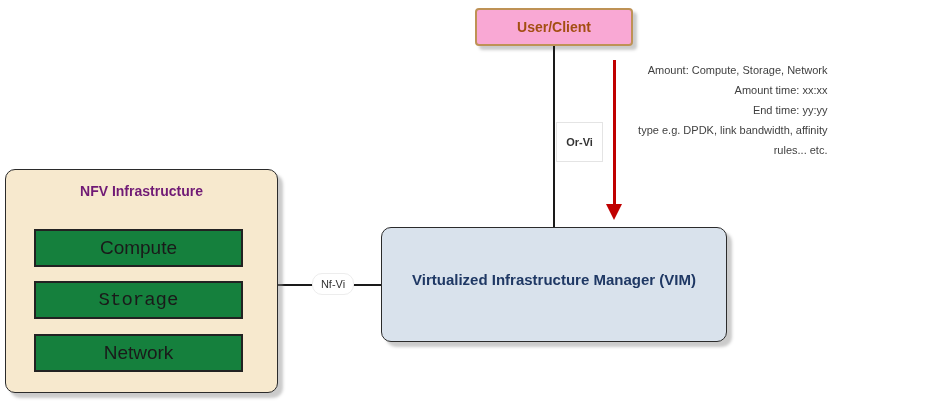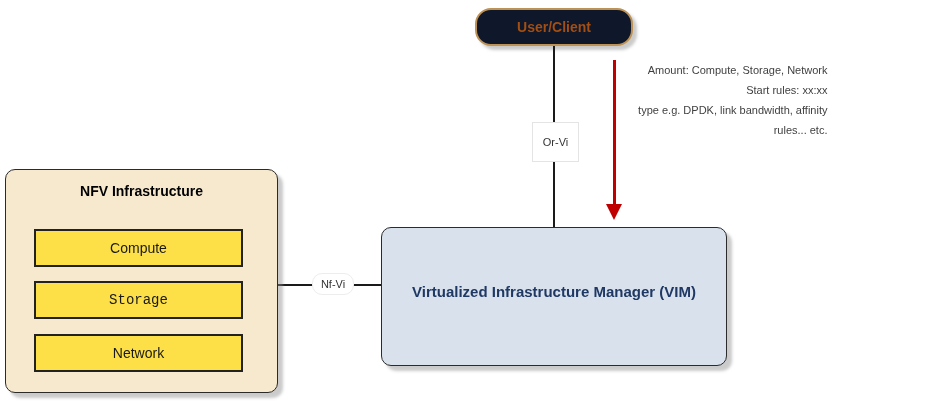--- a/index.html
+++ b/index.html
@@ -9,44 +9,44 @@
     height: 405px;
     background: #ffffff;
     font-family: "Liberation Sans", sans-serif;
     overflow: hidden;
   }
   .node { position: absolute; box-sizing: border-box; }
 
   
   .user-client {
     left: 475px; top: 8px; width: 158px; height: 38px;
-    background: #0f172a;
+    background: #f9a8d4;
     border: 2px solid #BE9255;
-    border-radius: 16px;
+    border-radius: 4px;
     box-shadow: 4px 4px 3px rgba(140,140,140,0.45);
     display: flex; align-items: center; justify-content: center;
     font-weight: bold; font-size: 14px; color: #A34E12;
   }
 
   
   .connector-v {
     position: absolute; left: 553px; top: 46px;
     width: 2px; height: 182px; background: #1a1a1a; z-index: 1;
   }
   .connector-h {
     position: absolute; left: 278px; top: 284px;
     width: 103px; height: 2px; background: #1a1a1a; z-index: 1;
   }
   .iface-label {
     position: absolute; z-index: 2;
     background: #ffffff; border: 1px solid #e4e4e4;
     display: flex; align-items: center; justify-content: center;
     font-size: 11px; color: #333333;
   }
-  .or-vi { left: 532px; top: 122px; width: 45px; height: 38px; }
+  .or-vi { left: 556px; top: 122px; width: 45px; height: 38px; font-weight: bold; }
   .nf-vi { left: 312px; top: 273px; width: 40px; height: 20px; border-color: #ededed; border-radius: 10px; }
 
   
   .arrow-line {
     position: absolute; left: 613px; top: 60px;
     width: 3px; height: 146px; background: #C00000; z-index: 1;
   }
   .arrow-head {
     position: absolute; left: 606px; top: 204px;
     width: 0; height: 0; z-index: 1;
@@ -68,37 +68,37 @@
     left: 5px; top: 169px; width: 273px; height: 224px;
     background: #F7E9CE;
     border: 1.5px solid #2B2B2B;
     border-radius: 10px;
     box-shadow: 5px 5px 3px rgba(140,140,140,0.45);
     z-index: 2;
   }
   .nfv-title {
     position: absolute; top: 13px; left: 0; width: 100%;
     text-align: center;
-    font-weight: bold; font-size: 14px; color: #000000;
+    font-weight: bold; font-size: 14px; color: #701a75;
   }
   .component {
     position: absolute; left: 28px; width: 209px; height: 38px;
-    background: #fde047;
+    background: #15803d;
     border: 2px solid #222222;
     display: flex; align-items: center; justify-content: center;
-    font-size: 14px; color: #1a1a1a;
+    font-size: 19px; color: #1a1a1a;
     box-sizing: border-box;
   }
   .comp-0 { top: 59px; }
   .comp-1 { top: 111px; font-family: Liberation Mono, monospace; }
   .comp-2 { top: 164px; }
 
   
   .vim {
-    left: 381px; top: 227px; width: 346px; height: 139px;
+    left: 381px; top: 227px; width: 346px; height: 115px;
     background: #D9E2EC;
     border: 1.5px solid #2B2B2B;
     border-radius: 10px;
     box-shadow: 5px 5px 3px rgba(140,140,140,0.45);
     display: flex; align-items: center; justify-content: center;
     padding-bottom: 10px;
     font-weight: bold; font-size: 15px; color: #1F3864;
     z-index: 2;
   }
 </style>
@@ -114,21 +114,22 @@
   <div class="connector-v"></div>
   <div class="iface-label or-vi">
     <span>Or-Vi</span>
   </div>
 
   <div class="arrow-line"></div>
   <div class="arrow-head"></div>
 
   <div class="request-text">
     <div class="request-line">Amount: Compute, Storage, Network</div>
-    <div class="request-line">Start rules: xx:xx</div>
+    <div class="request-line">Amount time: xx:xx</div>
+    <div class="request-line">End time: yy:yy</div>
     <div class="request-line">  type e.g. DPDK, link bandwidth, affinity</div>
     <div class="request-line">rules... etc.</div>
   </div>
 
   <div class="node nfv">
     <div class="nfv-title">NFV Infrastructure</div>
     <div class="component comp-0">
       <span>Compute</span>
     </div>
     <div class="component comp-1">

